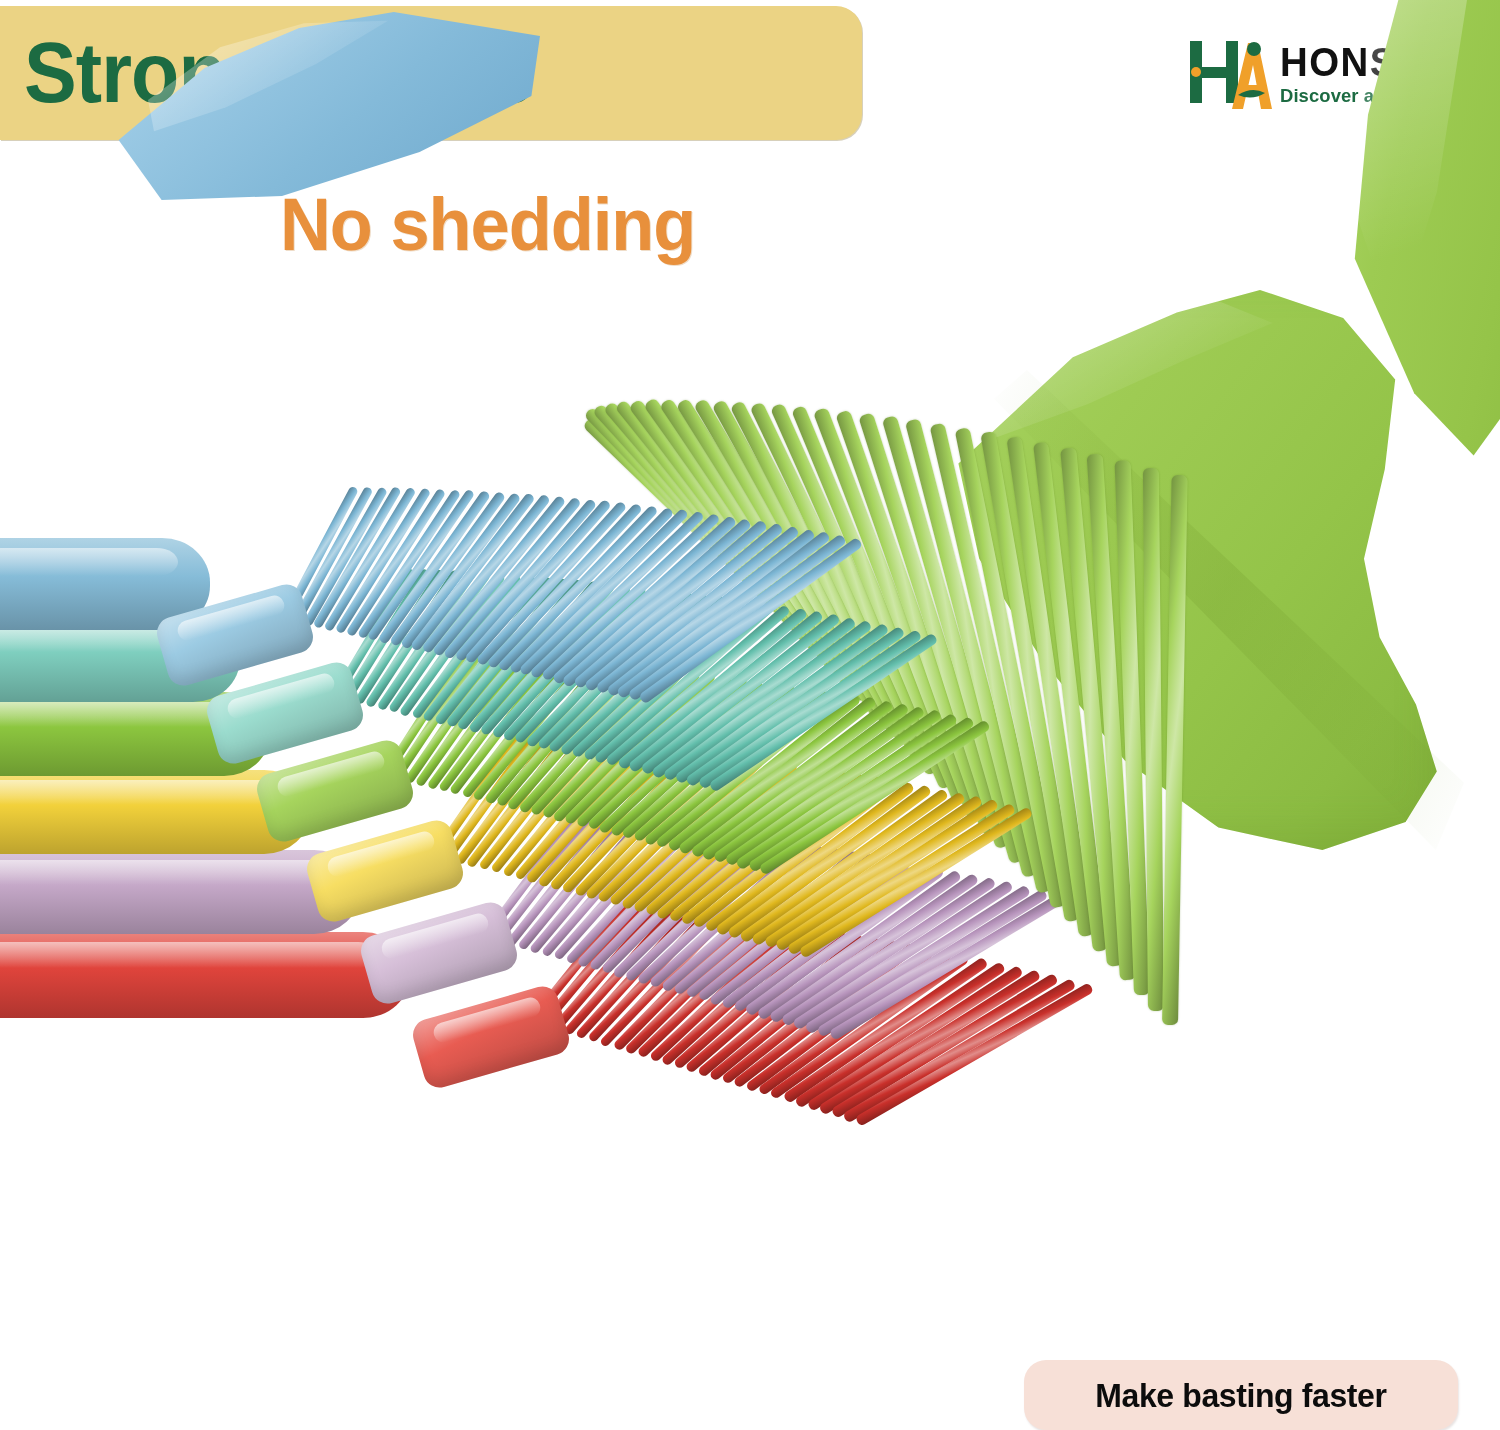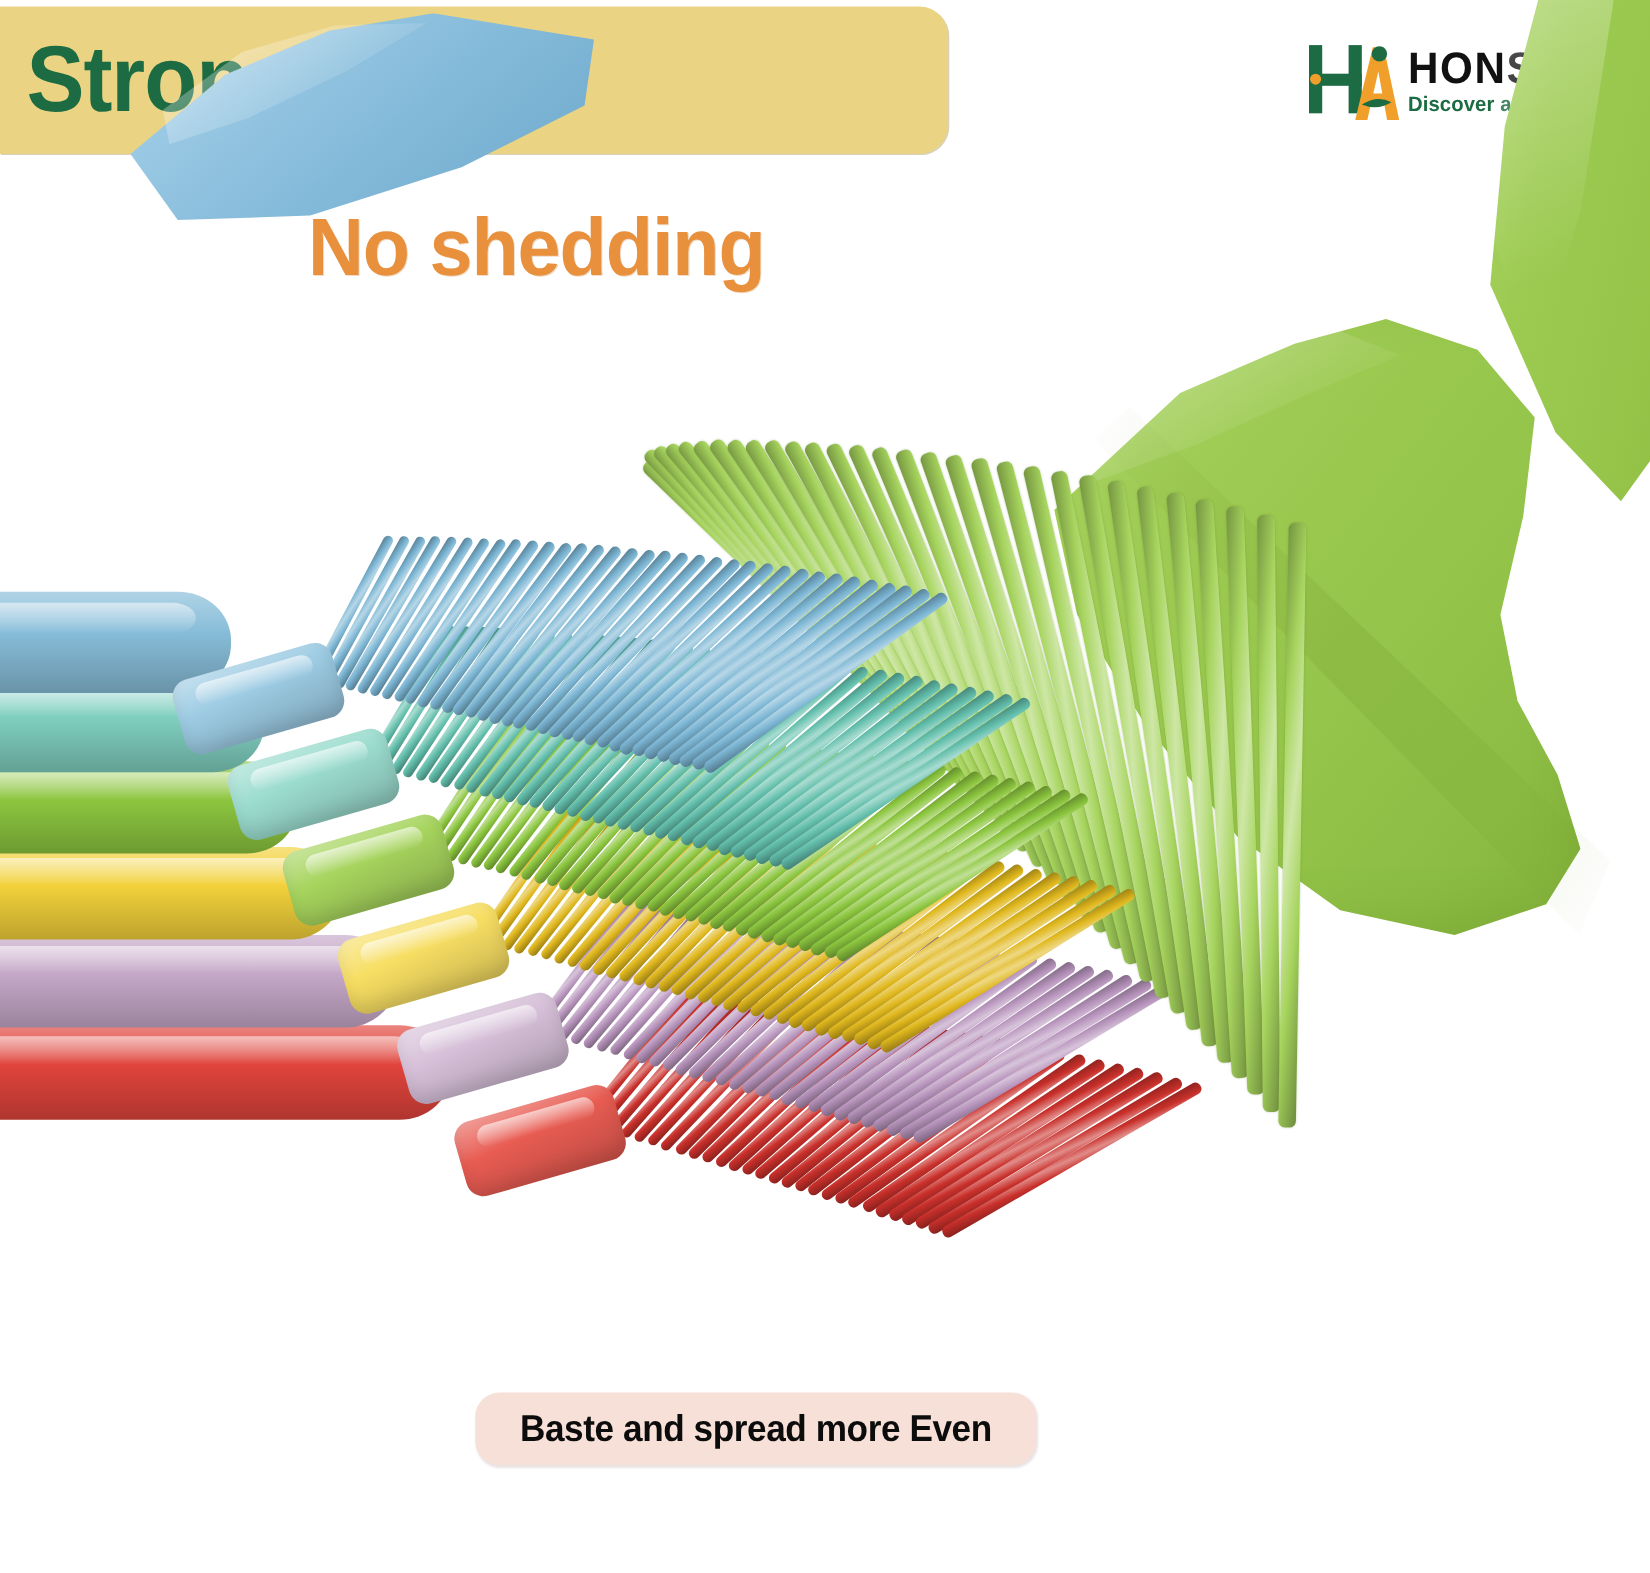--- a/index.html
+++ b/index.html
@@ -446,17 +446,17 @@
         </div>
         <div class="handle" style="left: -20px; top: 412px; width: 470px; height: 86px; background: linear-gradient(rgb(235, 132, 126) 0%, rgb(224, 68, 60) 42%, rgb(175, 53, 47) 100%); border-radius: 0px 48px 48px 0px / 0px 44px 44px 0px; z-index: 70;"></div>
         <div class="handle-hl" style="left: -6px; top: 422px; width: 424px; height: 25.8px; background: linear-gradient(rgba(255, 255, 255, 0.55), rgba(255, 255, 255, 0)); z-index: 71;"></div>
         <div class="ferrule" style="left: 456px; top: 482px; width: 150px; height: 70px; background: linear-gradient(170deg, rgb(242, 160, 155) 0%, rgb(232, 92, 82) 40%, rgb(190, 75, 67) 100%); transform: rotate(-16deg); border-radius: 16px; z-index: 75; box-shadow: rgba(0, 0, 0, 0.1) 0px -8px 14px inset;"></div>
         <div class="ferrule-hl" style="left: 472px; top: 490px; width: 110px; height: 20px; transform: rotate(-16deg); background: linear-gradient(rgba(255, 255, 255, 0.62), rgba(255, 255, 255, 0)); z-index: 76;"></div>
       </div>
     </div>
   <div id="blue-blade"></div>
   <div id="blue-blade-hl"></div>
 
-  <div class="pill" id="pill-2">
-    <span>Baste and spread more Even</span>
+  <div class="pill" id="pill-3">
+    <span>Make basting faster</span>
   </div>
 
 </div>
 
 </body></html>

